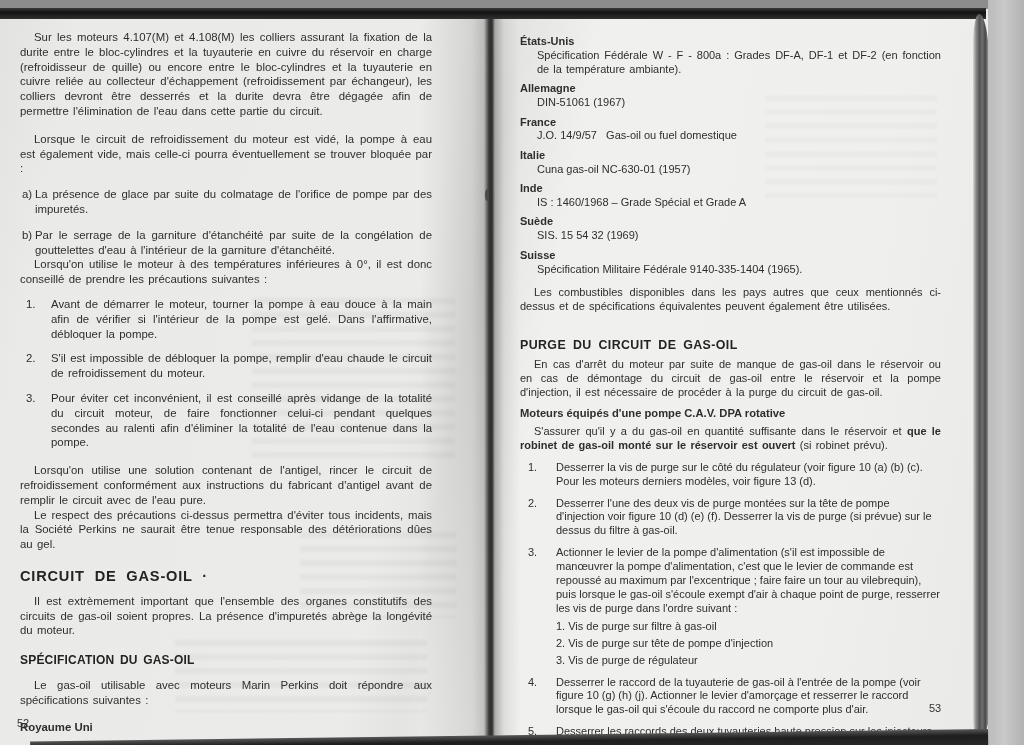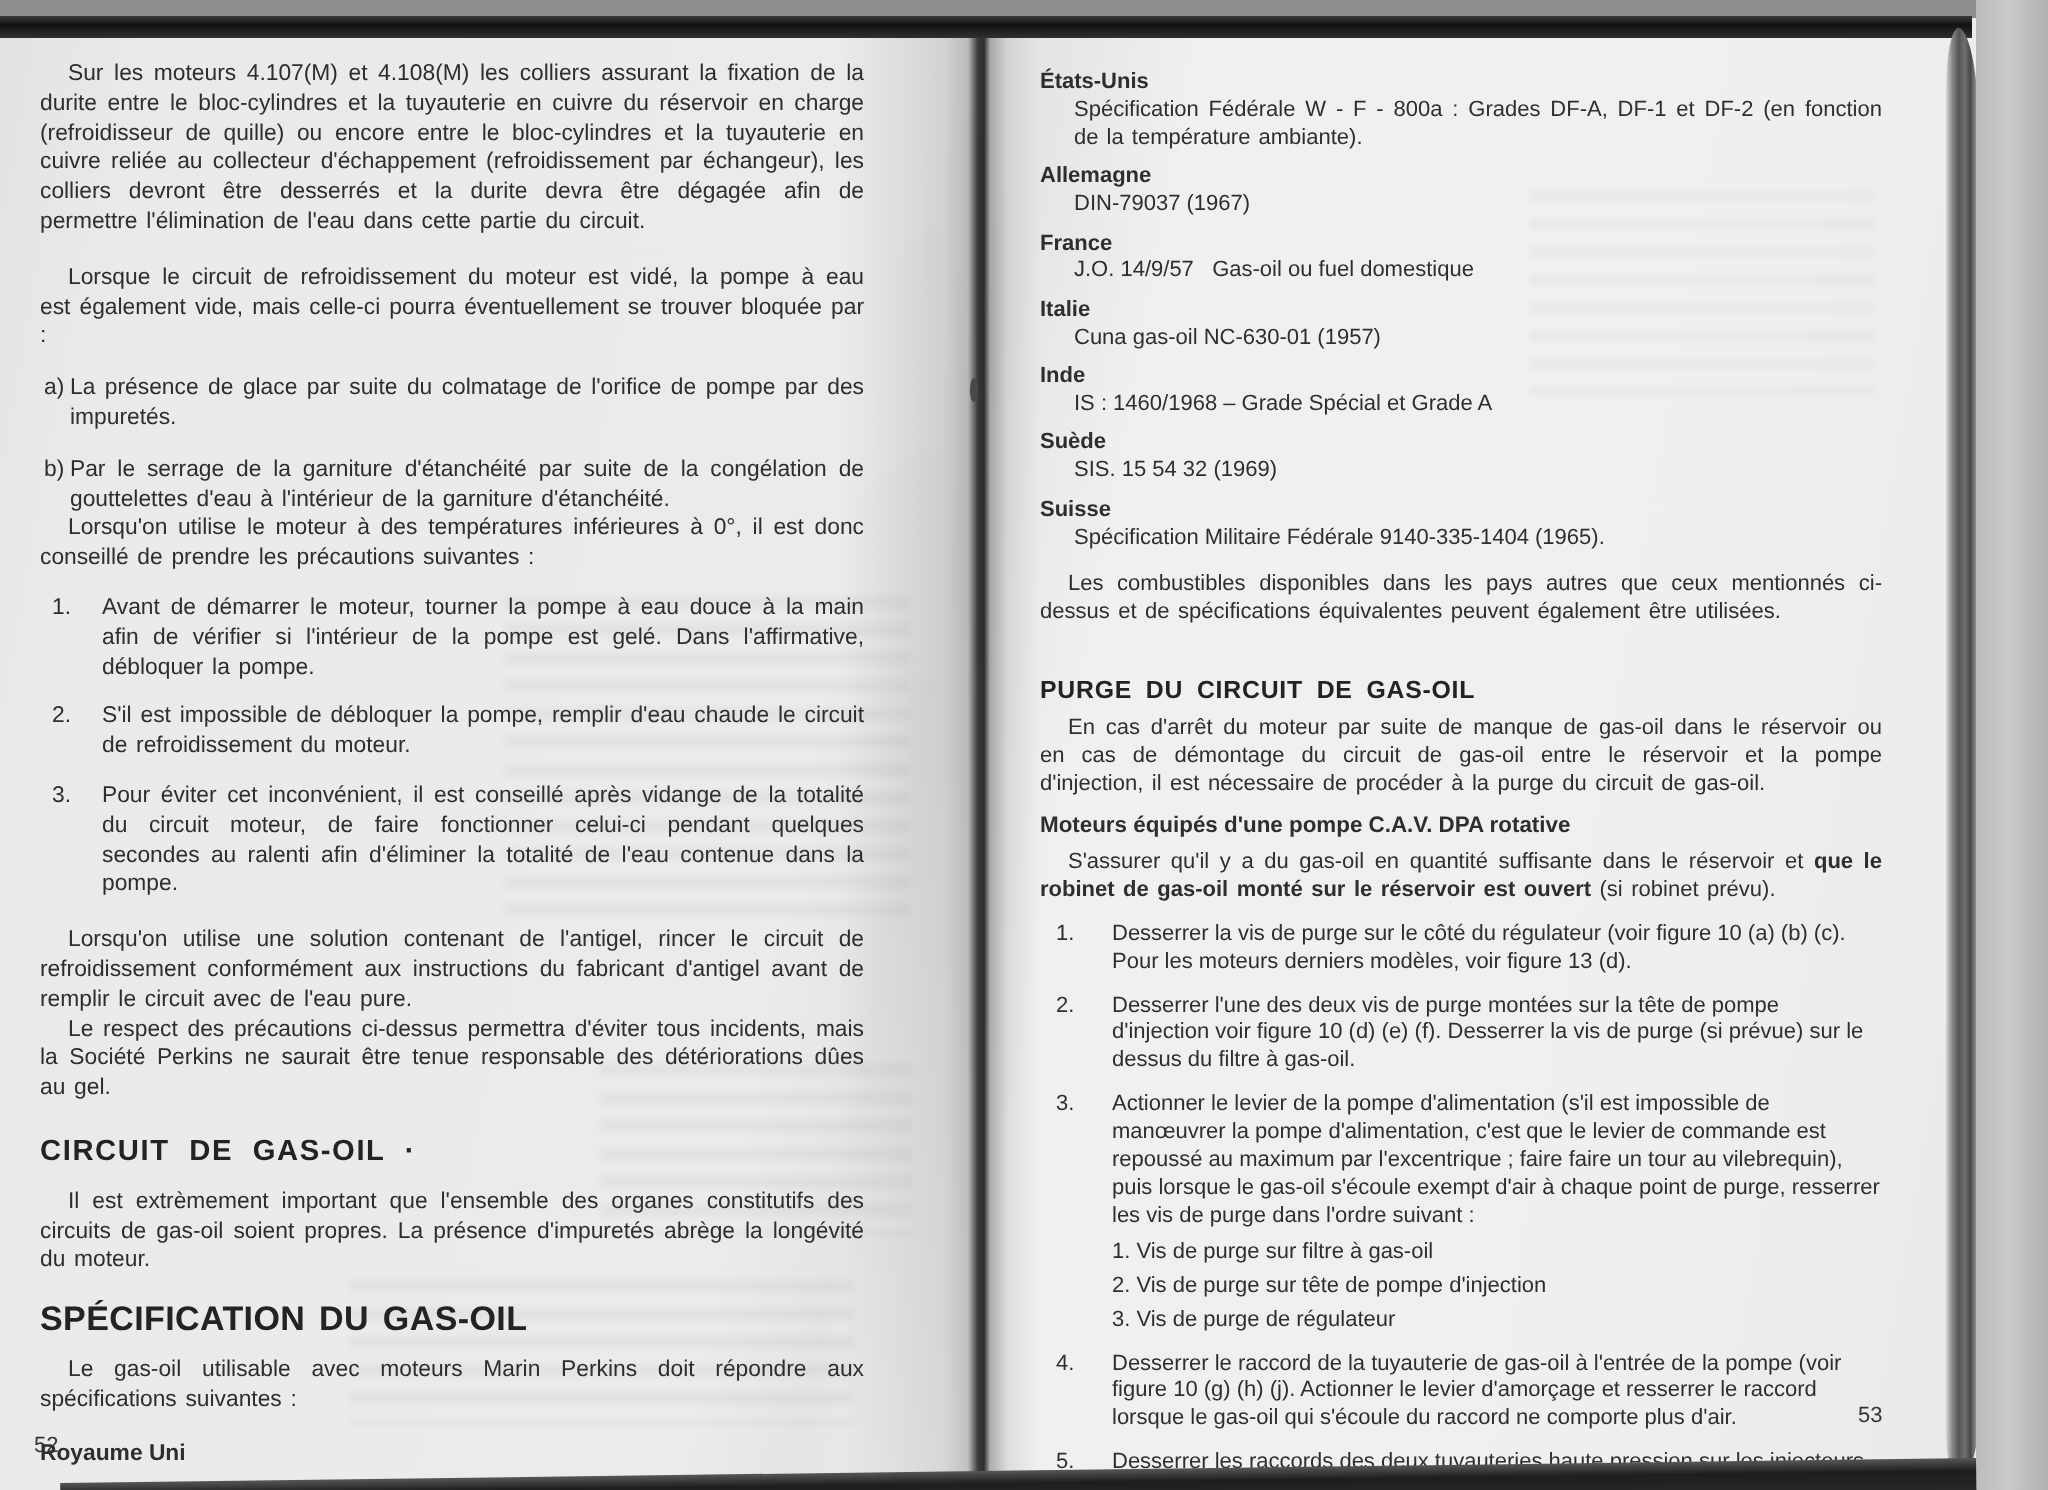--- a/index.html
+++ b/index.html
@@ -45,21 +45,21 @@
   .ind{text-indent:14px;}
   .mt-lg{margin-top:14px;}.mt-md{margin-top:12px;}
   .li{display:flex;margin-top:8px;}
   .li .t{flex:1;text-align:justify;word-spacing:1.2px;}
   .ab{margin-top:11px;}
   .ab .n{flex:0 0 13px;margin-left:2px;}
   .prec{margin-top:10px;}
   .prec .n{flex:0 0 25px;margin-left:6px;}
   .h1{font-size:14.6px;font-weight:bold;letter-spacing:0.8px;word-spacing:5px;
       color:#232323;margin-top:17px;}
-  .h2{font-size:17px;font-weight:bold;letter-spacing:0.2px;word-spacing:2px;
+  .h2{font-size:12px;font-weight:bold;letter-spacing:0.2px;word-spacing:2px;
       color:#232323;margin-top:15px;}
   .hpurge{font-size:12.4px;font-weight:bold;letter-spacing:0.4px;word-spacing:3px;
       color:#232323;margin-top:26px;}
   .hmot{font-size:11.2px;font-weight:bold;margin-top:7px;}
   .country{font-weight:bold;margin-top:5.5px;}
   .country:first-child{margin-top:13px;}
   .spec{margin-left:17px;text-align:left;}
   .spec2{margin-left:17px;text-align:justify;word-spacing:1px;}
   .ukl{font-weight:bold;margin-top:13px;}
   .uks{margin-left:17px;margin-top:6px;}
@@ -126,21 +126,21 @@
     <div class="ukl">Royaume Uni</div>
     <div class="uks">BS. 2869 : 1967 – Classe A1 et A2.</div>
   </div>
 
   <div class="page page-right">
 
     <div class="country">États-Unis</div>
     <div class="spec2">Spécification Fédérale W - F - 800a : Grades DF-A, DF-1 et DF-2 (en fonction de la température ambiante).</div>
 
     <div class="country">Allemagne</div>
-    <div class="spec">DIN-79037 (1967)</div>
+    <div class="spec">DIN-51061 (1967)</div>
 
     <div class="country">France</div>
     <div class="spec">J.O. 14/9/57&nbsp;&nbsp; Gas-oil ou fuel domestique</div>
 
     <div class="country">Italie</div>
     <div class="spec">Cuna gas-oil NC-630-01 (1957)</div>
 
     <div class="country">Inde</div>
     <div class="spec">IS : 1460/1968 – Grade Spécial et Grade A</div>
 

